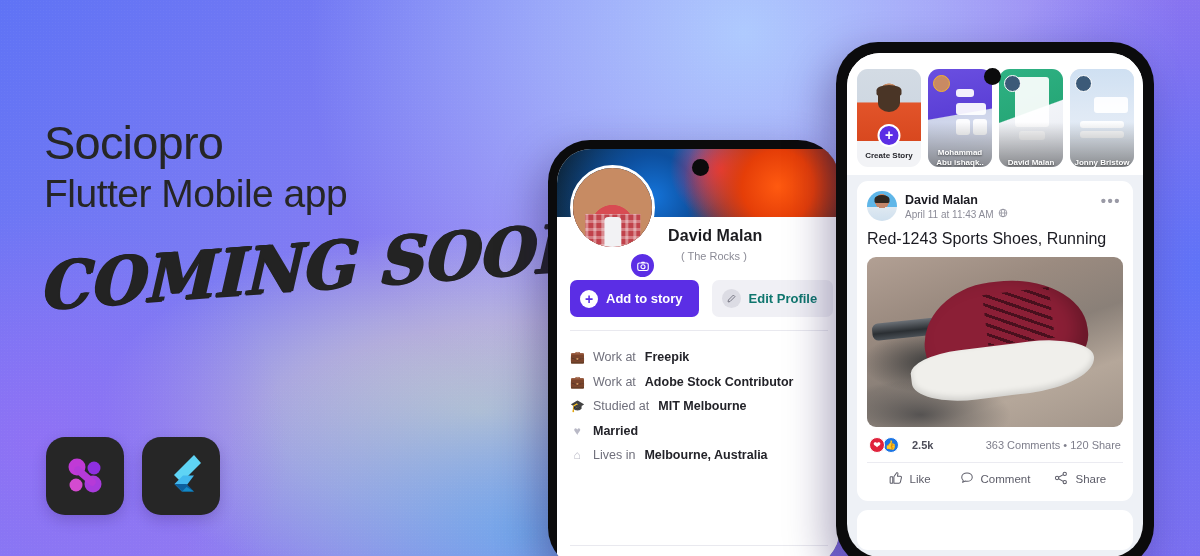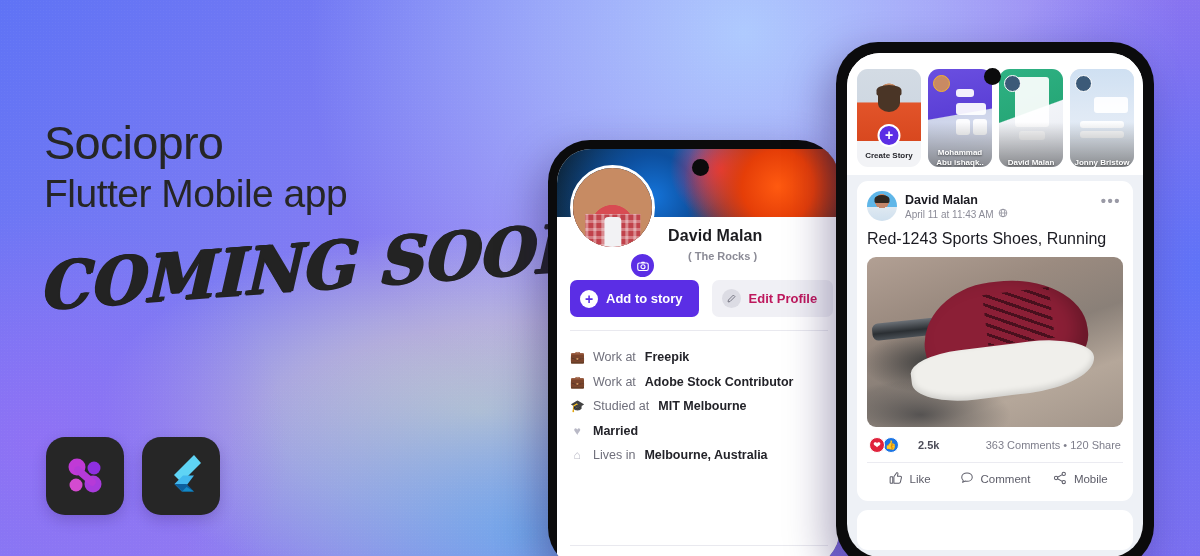--- a/index.html
+++ b/index.html
@@ -151,42 +151,42 @@
     width: 27px; height: 27px; border-radius: 50%;
     background: #5b2ee5; border: 2px solid #fff;
     display: flex; align-items: center; justify-content: center;
     color: #fff; font-size: 12px; z-index: 6;
   }
   .mid-name {
     position: absolute; left: 111px; top: 10px;
     font-size: 16px; font-weight: 700; color: #1b1b1f; letter-spacing: .1px;
   }
   .mid-sub {
-    position: absolute; left: 131px; top: 33px;
-    font-size: 11px; color: #8b8b96; font-weight: bold;
+    position: absolute; left: 124px; top: 33px;
+    font-size: 11px; color: #8b8b96;
   }
   .btn-row {
     position: absolute; left: 13px; top: 63px;
     display: flex; gap: 13px; width: 300px;
   }
   .btn-story {
     display: flex; align-items: center; gap: 8px;
     background: #5b2ee5; color: #fff;
     border-radius: 7px; padding: 9px 16px 9px 10px;
     font-size: 13px; font-weight: 700; white-space: nowrap;
   }
   .btn-story .plus {
     width: 18px; height: 18px; border-radius: 50%;
     background: #fff; color: #5b2ee5;
     display: flex; align-items: center; justify-content: center;
     font-size: 14px; font-weight: 700; line-height: 1;
   }
   .btn-edit {
     display: flex; align-items: center; gap: 8px;
-    background: #f0f0f5; color: #be185d;
+    background: #f0f0f5; color: #0f766e;
     border-radius: 7px; padding: 9px 16px 9px 10px;
     font-size: 13px; font-weight: 700; white-space: nowrap;
   }
   .btn-edit .ico {
     width: 19px; height: 19px; border-radius: 50%;
     background: #dcdce4; color: #6d6d7a;
     display: flex; align-items: center; justify-content: center; font-size: 10px;
   }
   .divider { position: absolute; left: 13px; width: 258px; height: 1px; background: #e9e9ef; }
   #div-1 { top: 113px; }
@@ -332,21 +332,21 @@
 
   .react-row {
     display: flex; align-items: center; justify-content: space-between;
     padding: 10px 2px 9px 2px;
   }
   .react-left { display: flex; align-items: center; gap: 5px; }
   .rbub { width: 16px; height: 16px; border-radius: 50%; border: 1.6px solid #fff;
           display: flex; align-items: center; justify-content: center; font-size: 9px; color: #fff; }
   .rbub.heart { background: #e0223c; margin-right: -7px; z-index: 2; }
   .rbub.like { background: #1b74e4; }
-  .react-count { font-size: 11px; font-weight: 700; color: #4d4d59; margin-left: 14px; }
+  .react-count { font-size: 11px; font-weight: 700; color: #4d4d59; margin-left: 8px; }
   .react-right { font-size: 11px; color: #7e7e8b; }
 
   .act-div { height: 1px; background: #ebebf1; }
   .act-row { display: flex; padding: 8px 0 10px 0; }
   .act {
     flex: 1; display: flex; align-items: center; justify-content: center; gap: 7px;
     font-size: 11.5px; color: #5c5c68; font-weight: 400;
   }
   .act svg { flex: none; }
   .post-stub { background: #fff; border-radius: 11px; height: 40px; margin-top: 2px; }
@@ -578,21 +578,21 @@
             <div class="act">
               <span>
                 <svg width="14" height="14" viewBox="0 0 16 16" aria-hidden="true">
                   <circle cx="12.3" cy="3.3" r="1.9" fill="none" stroke="#5c5c68" stroke-width="1.15"></circle>
                   <circle cx="3.5" cy="8" r="1.9" fill="none" stroke="#5c5c68" stroke-width="1.15"></circle>
                   <circle cx="12.3" cy="12.7" r="1.9" fill="none" stroke="#5c5c68" stroke-width="1.15"></circle>
                   <line x1="5.2" y1="7.1" x2="10.6" y2="4.2" stroke="#5c5c68" stroke-width="1.15"></line>
                   <line x1="5.2" y1="8.9" x2="10.6" y2="11.8" stroke="#5c5c68" stroke-width="1.15"></line>
                 </svg>
               </span>
-              <span>Mobile</span>
+              <span>Share</span>
             </div>
           </div>
         </div>
 
         <div class="post-stub"></div>
       </div>
 
     </div>
     <div class="punch"></div>
   </div>

